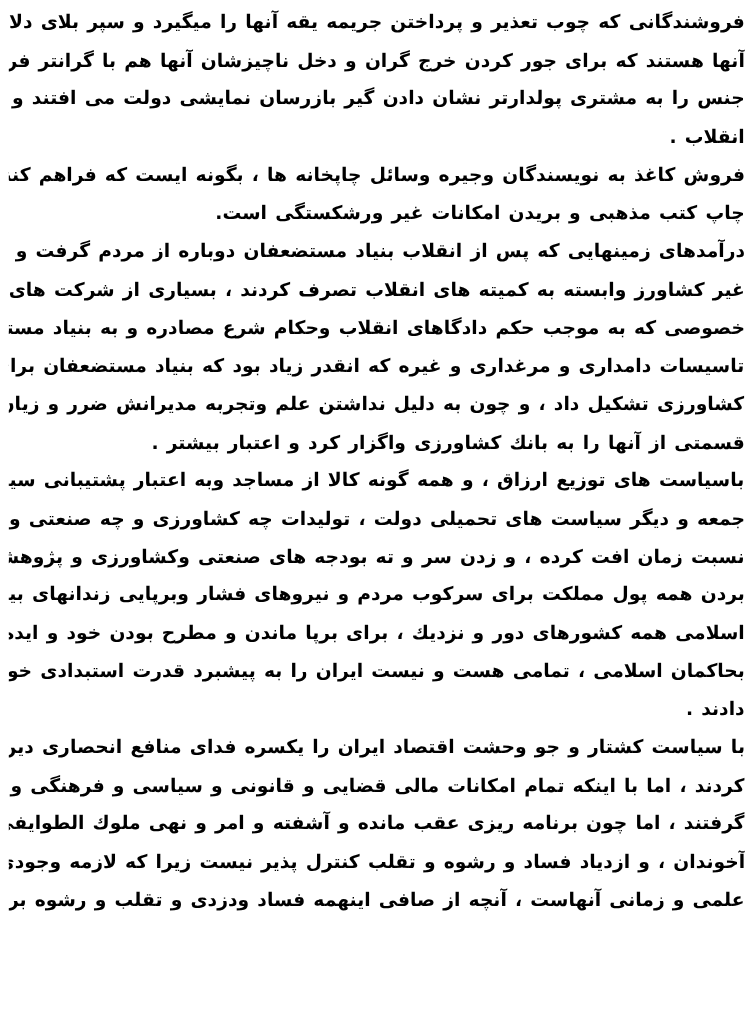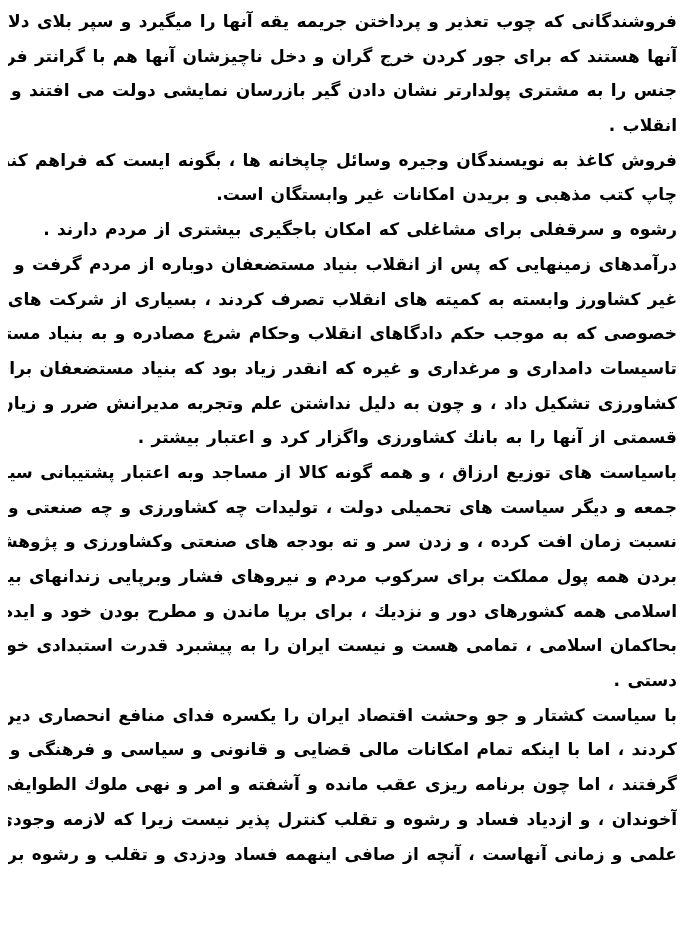--- a/index.html
+++ b/index.html
@@ -41,33 +41,32 @@
 </style>
 </head>
 <body>
 
 <div class="page">
   <div class="line">فروشندگانی که چوب تعذیر و پرداختن جریمه یقه آنها را میگیرد  و سپر بلای دلالان اصلی میشوند</div>
   <div class="line">آنها هستند که برای جور کردن خرج گران و دخل ناچیزشان آنها هم با گرانتر فروختن و یواشکی</div>
   <div class="line">جنس را به مشتری پولدارتر نشان دادن گیر بازرسان نمایشی دولت می افتند و رشوه و جریمه</div>
   <div class="line short">انقلاب .</div>
   <div class="line">فروش کاغذ به نویسندگان وجیره وسائل چاپخانه ها ، بگونه ایست که فراهم کننده  امکانات آسان برای</div>
-  <div class="line short">چاپ کتب مذهبی و بریدن امکانات غیر وابستگان است.</div>
-  <div class="line short">رشوه و سرقفلی برای مشاغلی که امکان باجگیری بیشتری از مردم دارند .</div>
+  <div class="line short">چاپ کتب مذهبی و بریدن امکانات غیر ورشکستگی است.</div>
   <div class="line">درآمدهای زمینهایی که پس از انقلاب بنیاد مستضعفان دوباره از مردم گرفت  و زمینهایی که عده ای</div>
   <div class="line">غیر کشاورز وابسته به کمیته های انقلاب تصرف کردند ، بسیاری از شرکت های کشت و صنعت</div>
   <div class="line">خصوصی که به موجب حکم دادگاهای انقلاب وحکام شرع مصادره و به بنیاد  مستضعفان داده شد ،</div>
   <div class="line">تاسیسات دامداری و مرغداری و غیره که انقدر زیاد بود که بنیاد مستضعفان برای خود سازمان</div>
   <div class="line">کشاورزی تشکیل داد ، و چون به دلیل  نداشتن  علم وتجربه مدیرانش ضرر و زیان کلان کرد ،</div>
   <div class="line short">قسمتی از آنها را به بانك کشاورزی واگزار کرد و اعتبار  بیشتر .</div>
   <div class="line">باسیاست های توزیع ارزاق ، و همه گونه کالا از مساجد وبه اعتبار پشتیبانی سیاسی و حضور درنماز</div>
   <div class="line">جمعه و دیگر سیاست های تحمیلی دولت ، تولیدات چه کشاورزی و چه صنعتی و چه دستی و بومی به</div>
   <div class="line">نسبت زمان افت کرده ، و زدن سر و ته بودجه های صنعتی وکشاورزی و پژوهشی و غیره  و بکار</div>
   <div class="line">بردن همه پول مملکت برای سرکوب مردم و نیروهای فشار وبرپایی زندانهای بیشتر و کمك به احزاب</div>
   <div class="line">اسلامی همه کشورهای دور و نزدیك ، برای برپا ماندن و مطرح بودن خود و ایده ئولوژی خودشان</div>
   <div class="line short">بحاکمان اسلامی ، تمامی هست و نیست ایران را به پیشبرد قدرت استبدادی خود اختصاص</div>
-  <div class="line short">دستی .</div>
+  <div class="line short">دادند .</div>
   <div class="line">با سیاست کشتار و جو  وحشت اقتصاد ایران را یکسره فدای منافع انحصاری دین  و حاکمان دینی</div>
   <div class="line">کردند ، اما با اینکه تمام امکانات مالی قضایی و قانونی و سیاسی و فرهنگی و غیره را دردست</div>
   <div class="line">گرفتند ، اما چون برنامه ریزی عقب مانده و آشفته  و امر و نهی  ملوك الطوایفی و ضد و نقیض</div>
   <div class="line">آخوندان ، و ازدیاد فساد و رشوه و تقلب کنترل پذیر نیست زیرا که لازمه وجودی واپس ماندگی</div>
   <div class="line">علمی و زمانی آنهاست ، آنچه از صافی اینهمه فساد ودزدی و تقلب و رشوه برای مملکت باقی بماند ،</div>
 </div>
 
 </body></html>

